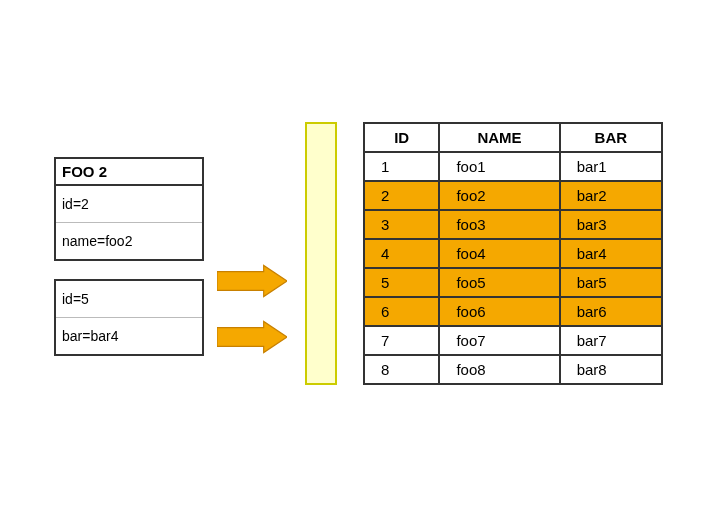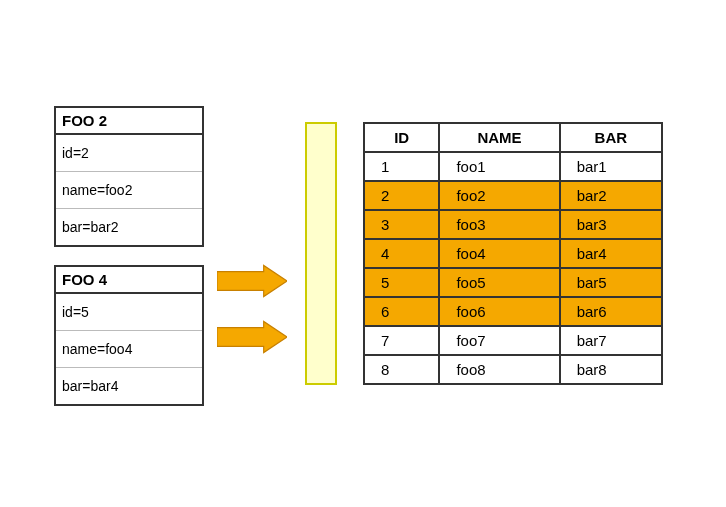--- a/index.html
+++ b/index.html
@@ -132,26 +132,23 @@
 <body>
 
 <div class="main-container">
 
   <div class="left-col">
 
   <div class="foo-card">
         <div class="foo-card-header">FOO 2</div>
         <div class="foo-card-row">id=2</div>
         <div class="foo-card-row">name=foo2</div>
-        <div class="foo-card-row">bar=bar2</div>
       </div>
       <div class="foo-card">
-        <div class="foo-card-header">FOO 4</div>
         <div class="foo-card-row">id=5</div>
-        <div class="foo-card-row">name=foo4</div>
         <div class="foo-card-row">bar=bar4</div>
       </div>
     </div>
 
   <div class="middle-col">
     <svg class="arrow" viewBox="0 0 90 40">
       <polygon points="0,8 60,8 60,0 90,20 60,40 60,32 0,32" fill="#f5a800" stroke="#c88000" stroke-width="1.5"></polygon>
     </svg>
     <svg class="arrow" viewBox="0 0 90 40">
       <polygon points="0,8 60,8 60,0 90,20 60,40 60,32 0,32" fill="#f5a800" stroke="#c88000" stroke-width="1.5"></polygon>

